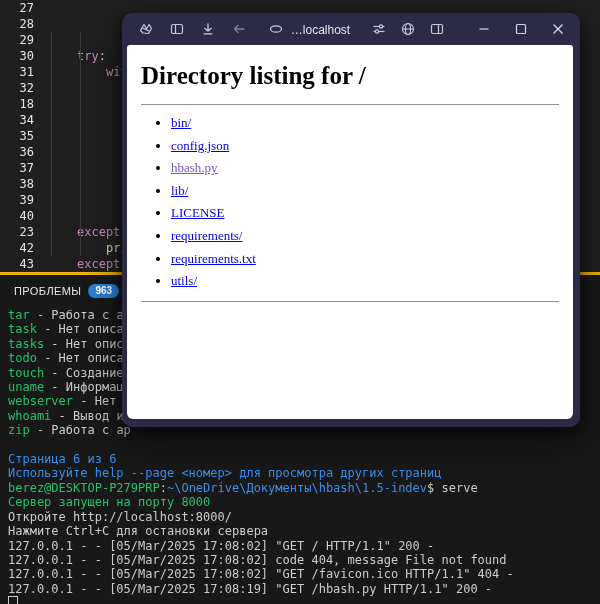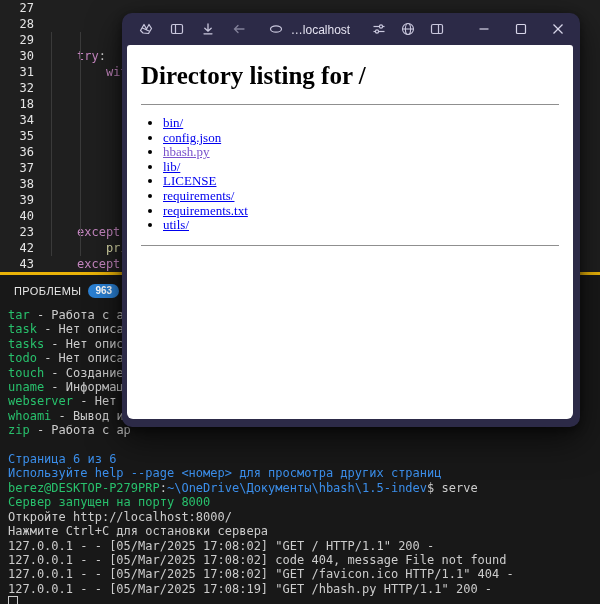--- a/index.html
+++ b/index.html
@@ -62,21 +62,21 @@
 
   .bcontent {
     position:absolute; left:5px; right:7px; top:32px; bottom:8px;
     background:#ffffff; border-radius:3px 3px 6px 6px;
     padding:4px 14px 0; color:#000; overflow:hidden;
     font-family:"Liberation Serif", serif;
   }
   .bcontent h1 { font-size:25px; font-weight:bold; margin:13px 0 14px; }
   .bcontent hr { border:none; border-top:1px solid #8f8f8f; margin:0; }
   .dirlist { margin:11px 0 12px; padding-left:22px; font-size:13px; line-height:14.6px; }
-  .dirlist li { margin:0; }
+  .dirlist li { margin:8px; }
   .dirlist a { color:#0000ee; text-decoration:underline; }
   .dirlist a.visited { color:#7a52cc; }
 </style>
 </head>
 <body>
 
 <div class="screen">
 
   <div class="editor">
     <div id="code-lines">

